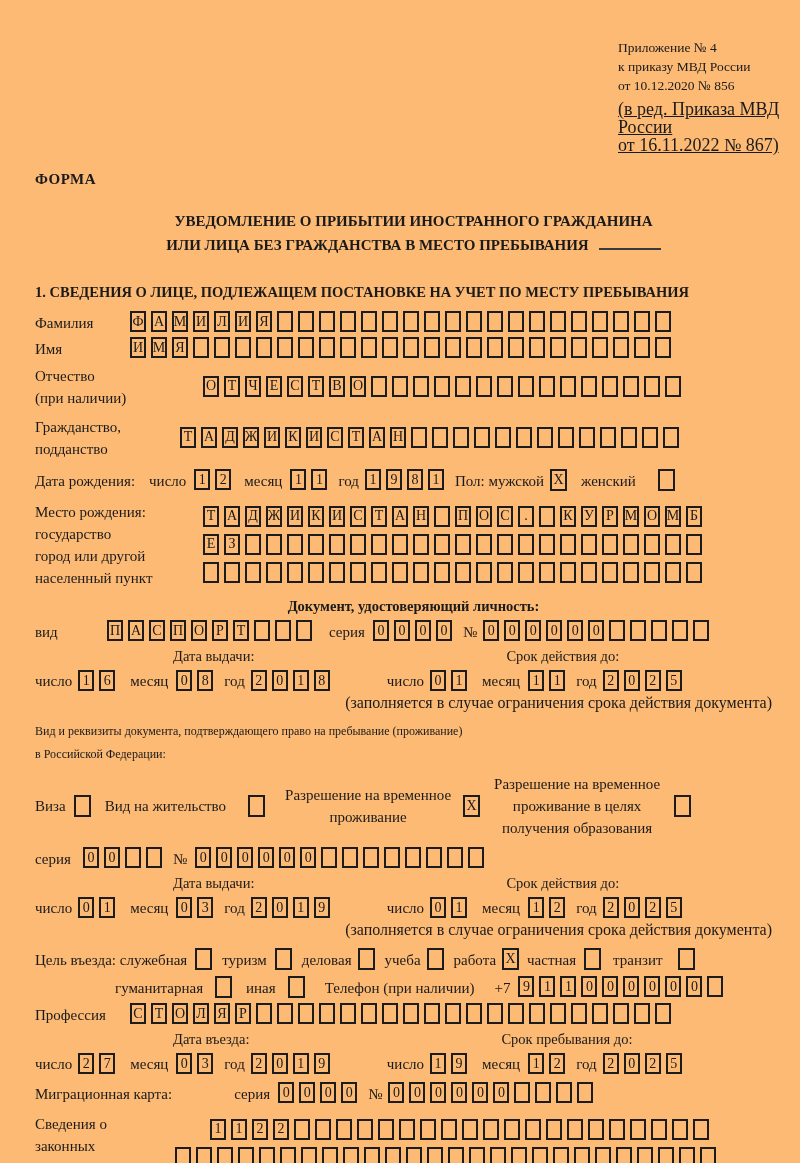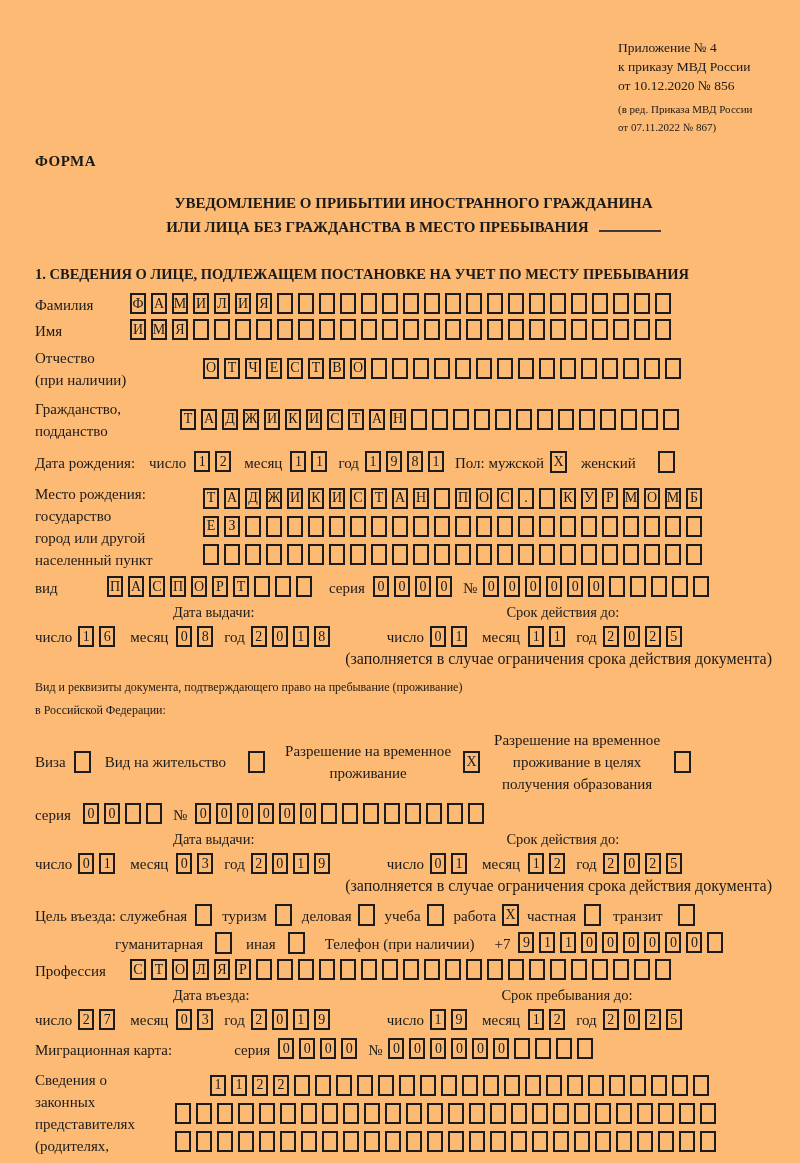--- a/index.html
+++ b/index.html
@@ -5,21 +5,21 @@
   * { margin:0; padding:0; box-sizing:border-box; }
   html,body { background:#888; }
   .page {
     width:800px; height:1163px; background:#fdba74; color:#1a1a1a;
     font-family:"Liberation Serif","DejaVu Serif",serif;
     padding:38px 8px 10px 35px; position:relative; overflow:hidden;
     margin:0 auto;
   }
   
   .ref { margin-left:583px; font-size:13.5px; line-height:19px; }
-  .ref-sub { margin-top:5px; font-size:11px; line-height:18px; }
+  .ref-sub { margin-top:5px; font-size:18px; line-height:18px;text-decoration:underline; }
   .forma { text-align:left; padding-right:28px; font-weight:bold; font-size:15px; margin-top:17px; letter-spacing:.5px; }
   .title { text-align:center; font-weight:bold; font-size:15px; line-height:24px; margin-top:21px; }
   .t-underline { display:inline-block; width:62px; border-bottom:2px solid #3a3a3a; margin-left:10px; height:12px; }
   .sec-heading { font-weight:bold; font-size:14.5px; margin-top:27px; white-space:nowrap; }
 
   
   .f-row { display:flex; align-items:center; margin-top:5px; }
   .lbl { font-size:15px; padding-top:3px; white-space:nowrap; }
   .lbl-stack { font-size:15px; line-height:22px; flex:none; padding-top:2px; }
   .w95 { width:95px; flex:none; }
@@ -62,21 +62,21 @@
 <body>
 
 <div class="page">
 
   <div class="ref">
     <div>Приложение № 4</div>
     <div>к приказу МВД России</div>
     <div>от 10.12.2020 № 856</div>
     <div class="ref-sub">
       <div>(в ред. Приказа МВД России</div>
-      <div>от 07.11.2022 № 867)</div>
+      <div>от 16.11.2022 № 867)</div>
     </div>
   </div>
 
   <div class="forma">ФОРМА</div>
 
   <div class="title">
     <div>УВЕДОМЛЕНИЕ О ПРИБЫТИИ ИНОСТРАННОГО ГРАЖДАНИНА</div>
     <div><span>ИЛИ ЛИЦА БЕЗ ГРАЖДАНСТВА В МЕСТО ПРЕБЫВАНИЯ</span><span class="t-underline"></span></div>
   </div>
 
@@ -318,20 +318,21 @@
           <span class="cell"></span>
           <span class="cell"></span>
           <span class="cell"></span>
           <span class="cell"></span>
           <span class="cell"></span>
           <span class="cell"></span>
         </div>
     </span>
   </div>
 
+  <div class="center-bold">Документ, удостоверяющий личность:</div>
 
   <div class="f-row">
     <span class="lbl w72">вид</span>
     <span class="cells">
         <span class="cell">П</span>
         <span class="cell">А</span>
         <span class="cell">С</span>
         <span class="cell">П</span>
         <span class="cell">О</span>
         <span class="cell">Р</span>

